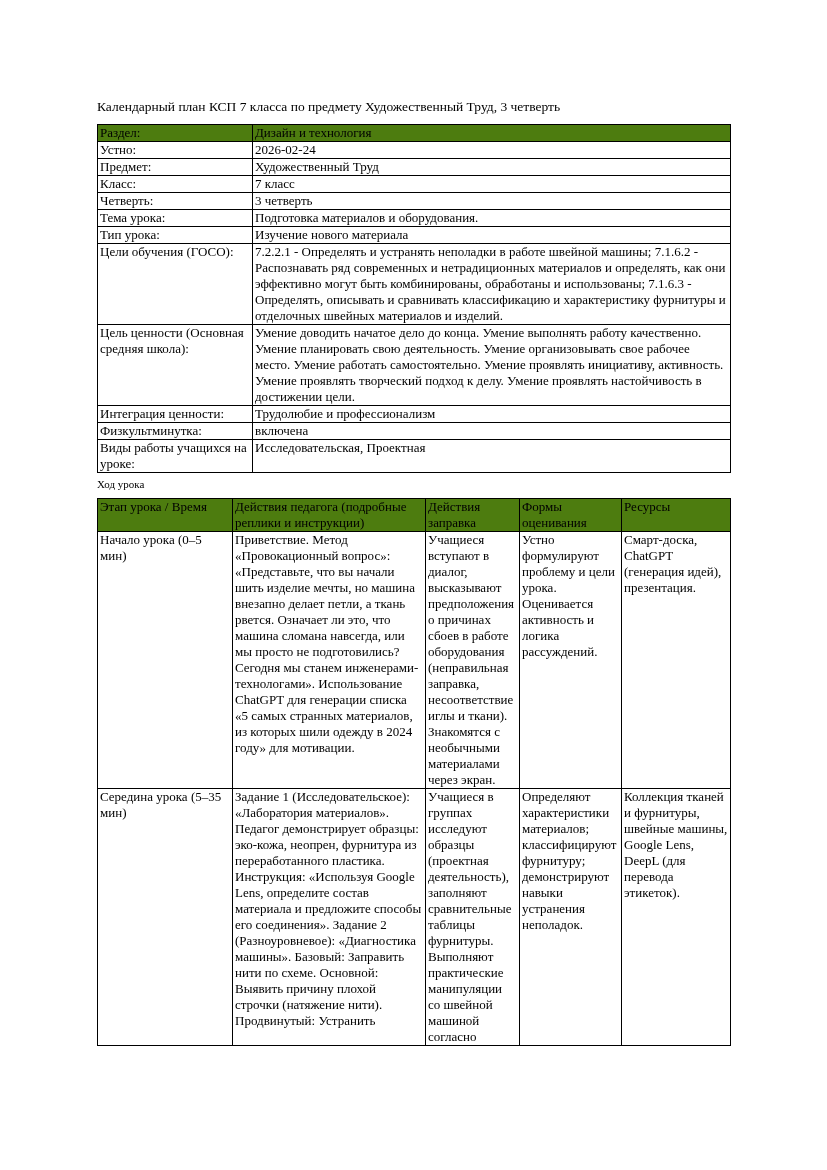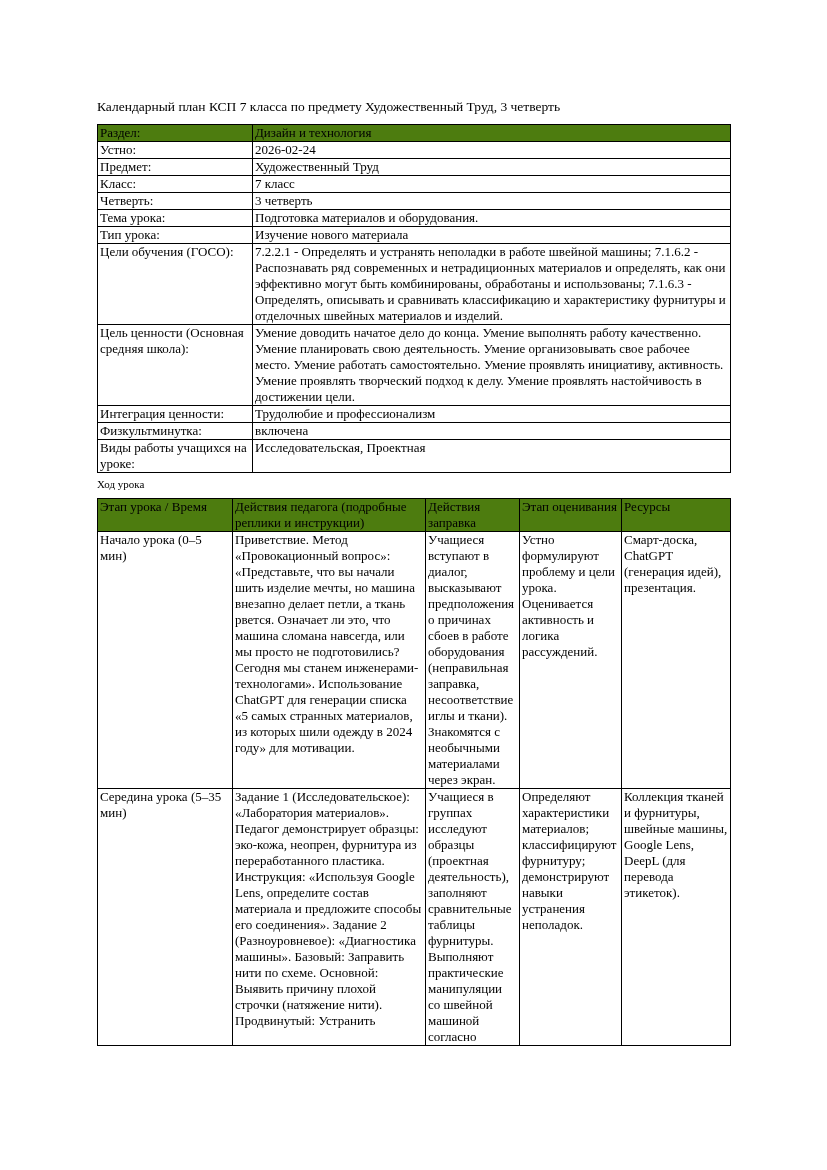--- a/index.html
+++ b/index.html
@@ -120,21 +120,21 @@
         <col style="width:193px">
         <col style="width:94px">
         <col style="width:102px">
         <col style="width:109px">
     </colgroup>
     <thead>
       <tr>
         <th>Этап урока / Время</th>
         <th>Действия педагога (подробные реплики и инструкции)</th>
         <th>Действия заправка</th>
-        <th>Этап оценивания</th>
+        <th>Формы оценивания</th>
         <th>Ресурсы</th>
       </tr>
     </thead>
     <tbody>
       <tr>
         <td>Начало урока (0–5 мин)</td>
         <td>Приветствие. Метод «Провокационный вопрос»: «Представьте, что вы начали шить изделие мечты, но машина внезапно делает петли, а ткань рвется. Означает ли это, что машина сломана навсегда, или мы просто не подготовились? Сегодня мы станем инженерами-технологами». Использование ChatGPT для генерации списка «5 самых странных материалов, из которых шили одежду в 2024 году» для мотивации.</td>
         <td>Учащиеся вступают в диалог, высказывают предположения о причинах сбоев в работе оборудования (неправильная заправка, несоответствие иглы и ткани). Знакомятся с необычными материалами через экран.</td>
         <td>Устно формулируют проблему и цели урока. Оценивается активность и логика рассуждений.</td>
         <td>Смарт-доска, ChatGPT (генерация идей), презентация.</td>

